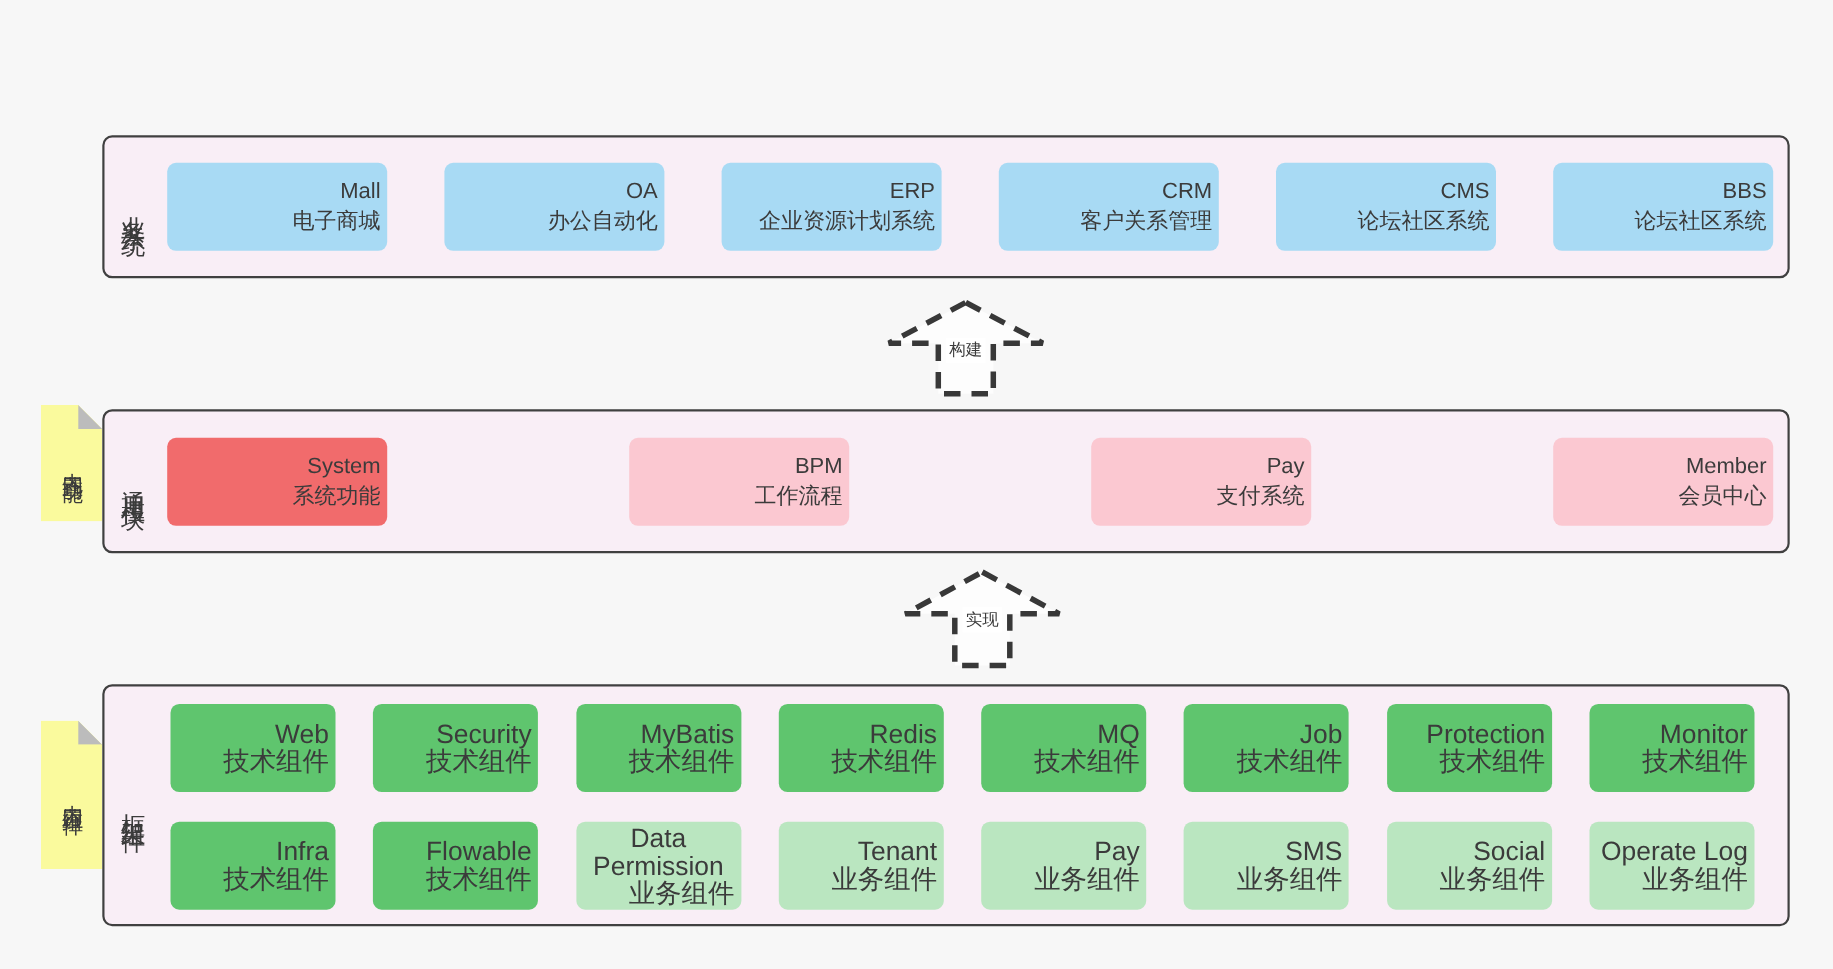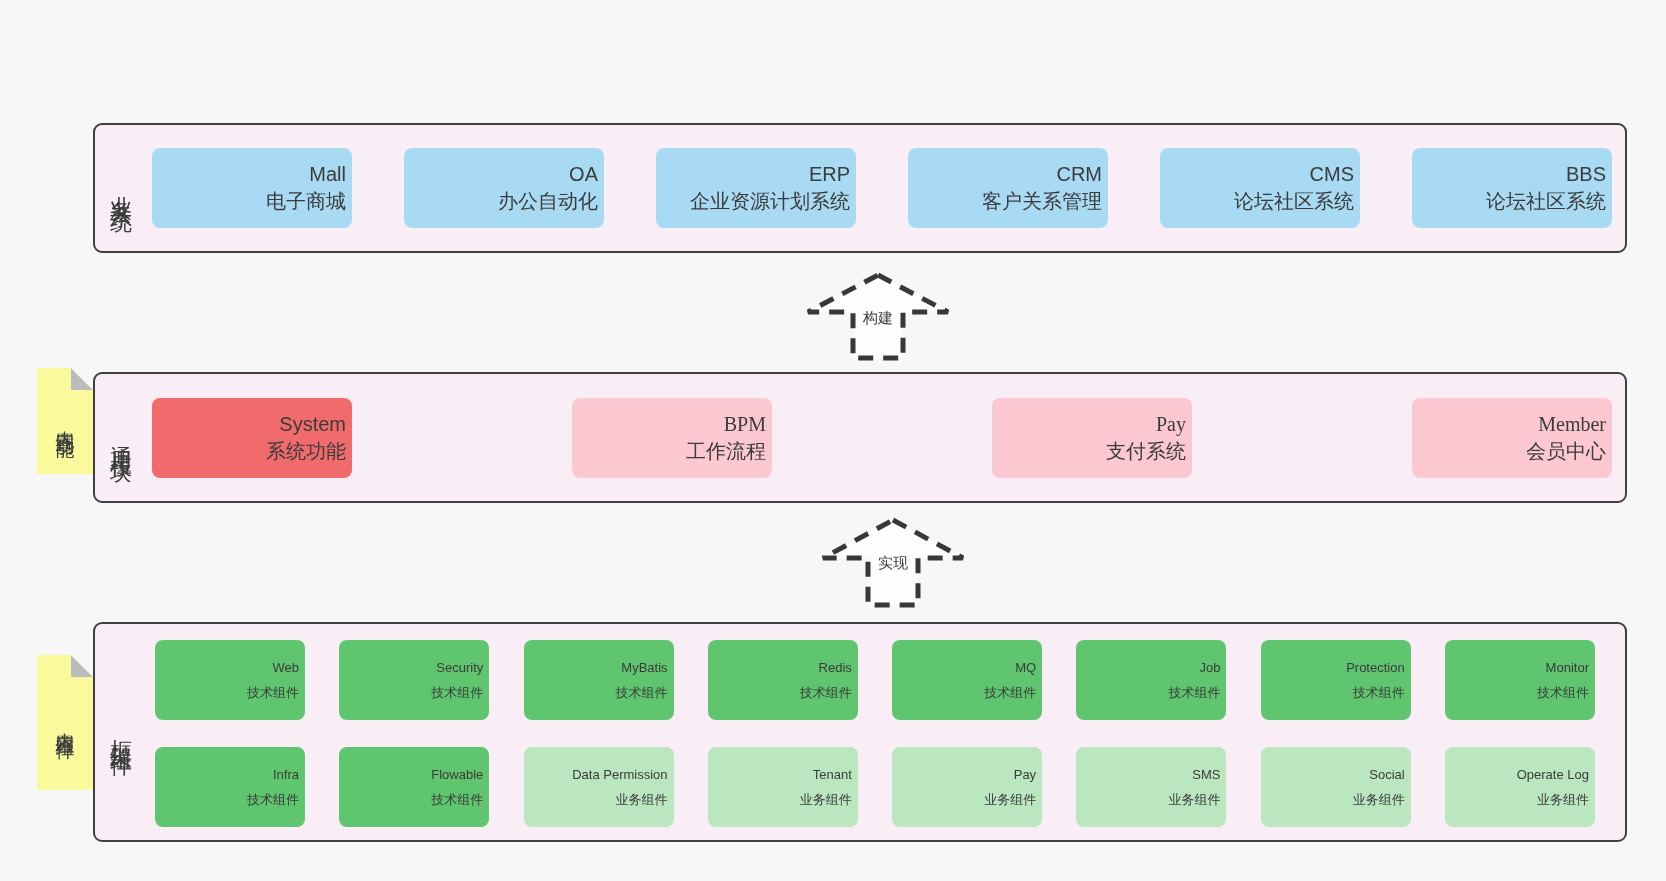--- a/index.html
+++ b/index.html
@@ -47,25 +47,25 @@
     flex-direction: column;
     justify-content: center;
     align-items: flex-end;
     text-align: center;
     font-size: 20px;
     line-height: 27px;
     padding: 2px 6px;
     color: var(--text, #3b3b3b);
   }
   .row-wide .box { width: 200px; height: 80px; }
-  .row-small .box { width: 150px; height: 80px; font-size: 13px; line-height: 25px; }
+  .row-small .box { width: 150px; height: 80px; font-size: 24px; line-height: 25px; }
 
   .blue       { background: var(--blue, #a8daf4); }
   .red        { background: var(--red, #f16b6c); }
-  .pink       { background: var(--pink, #fbc8d1); font-family: Liberation Serif, serif; }
+  .pink       { background: var(--pink, #fbc8d1); }
   .green      { background: var(--green, #5fc56e); }
   .lightgreen { background: var(--lightgreen, #bae6c0); }
 
   .sticky {
     position: absolute;
     width: 56px;
     background: var(--yellow, #fafa9d);
     clip-path: polygon(0 0, calc(100% - 22px) 0, 100% 22px, 100% 100%, 0 100%);
     display: flex;
     align-items: center;

